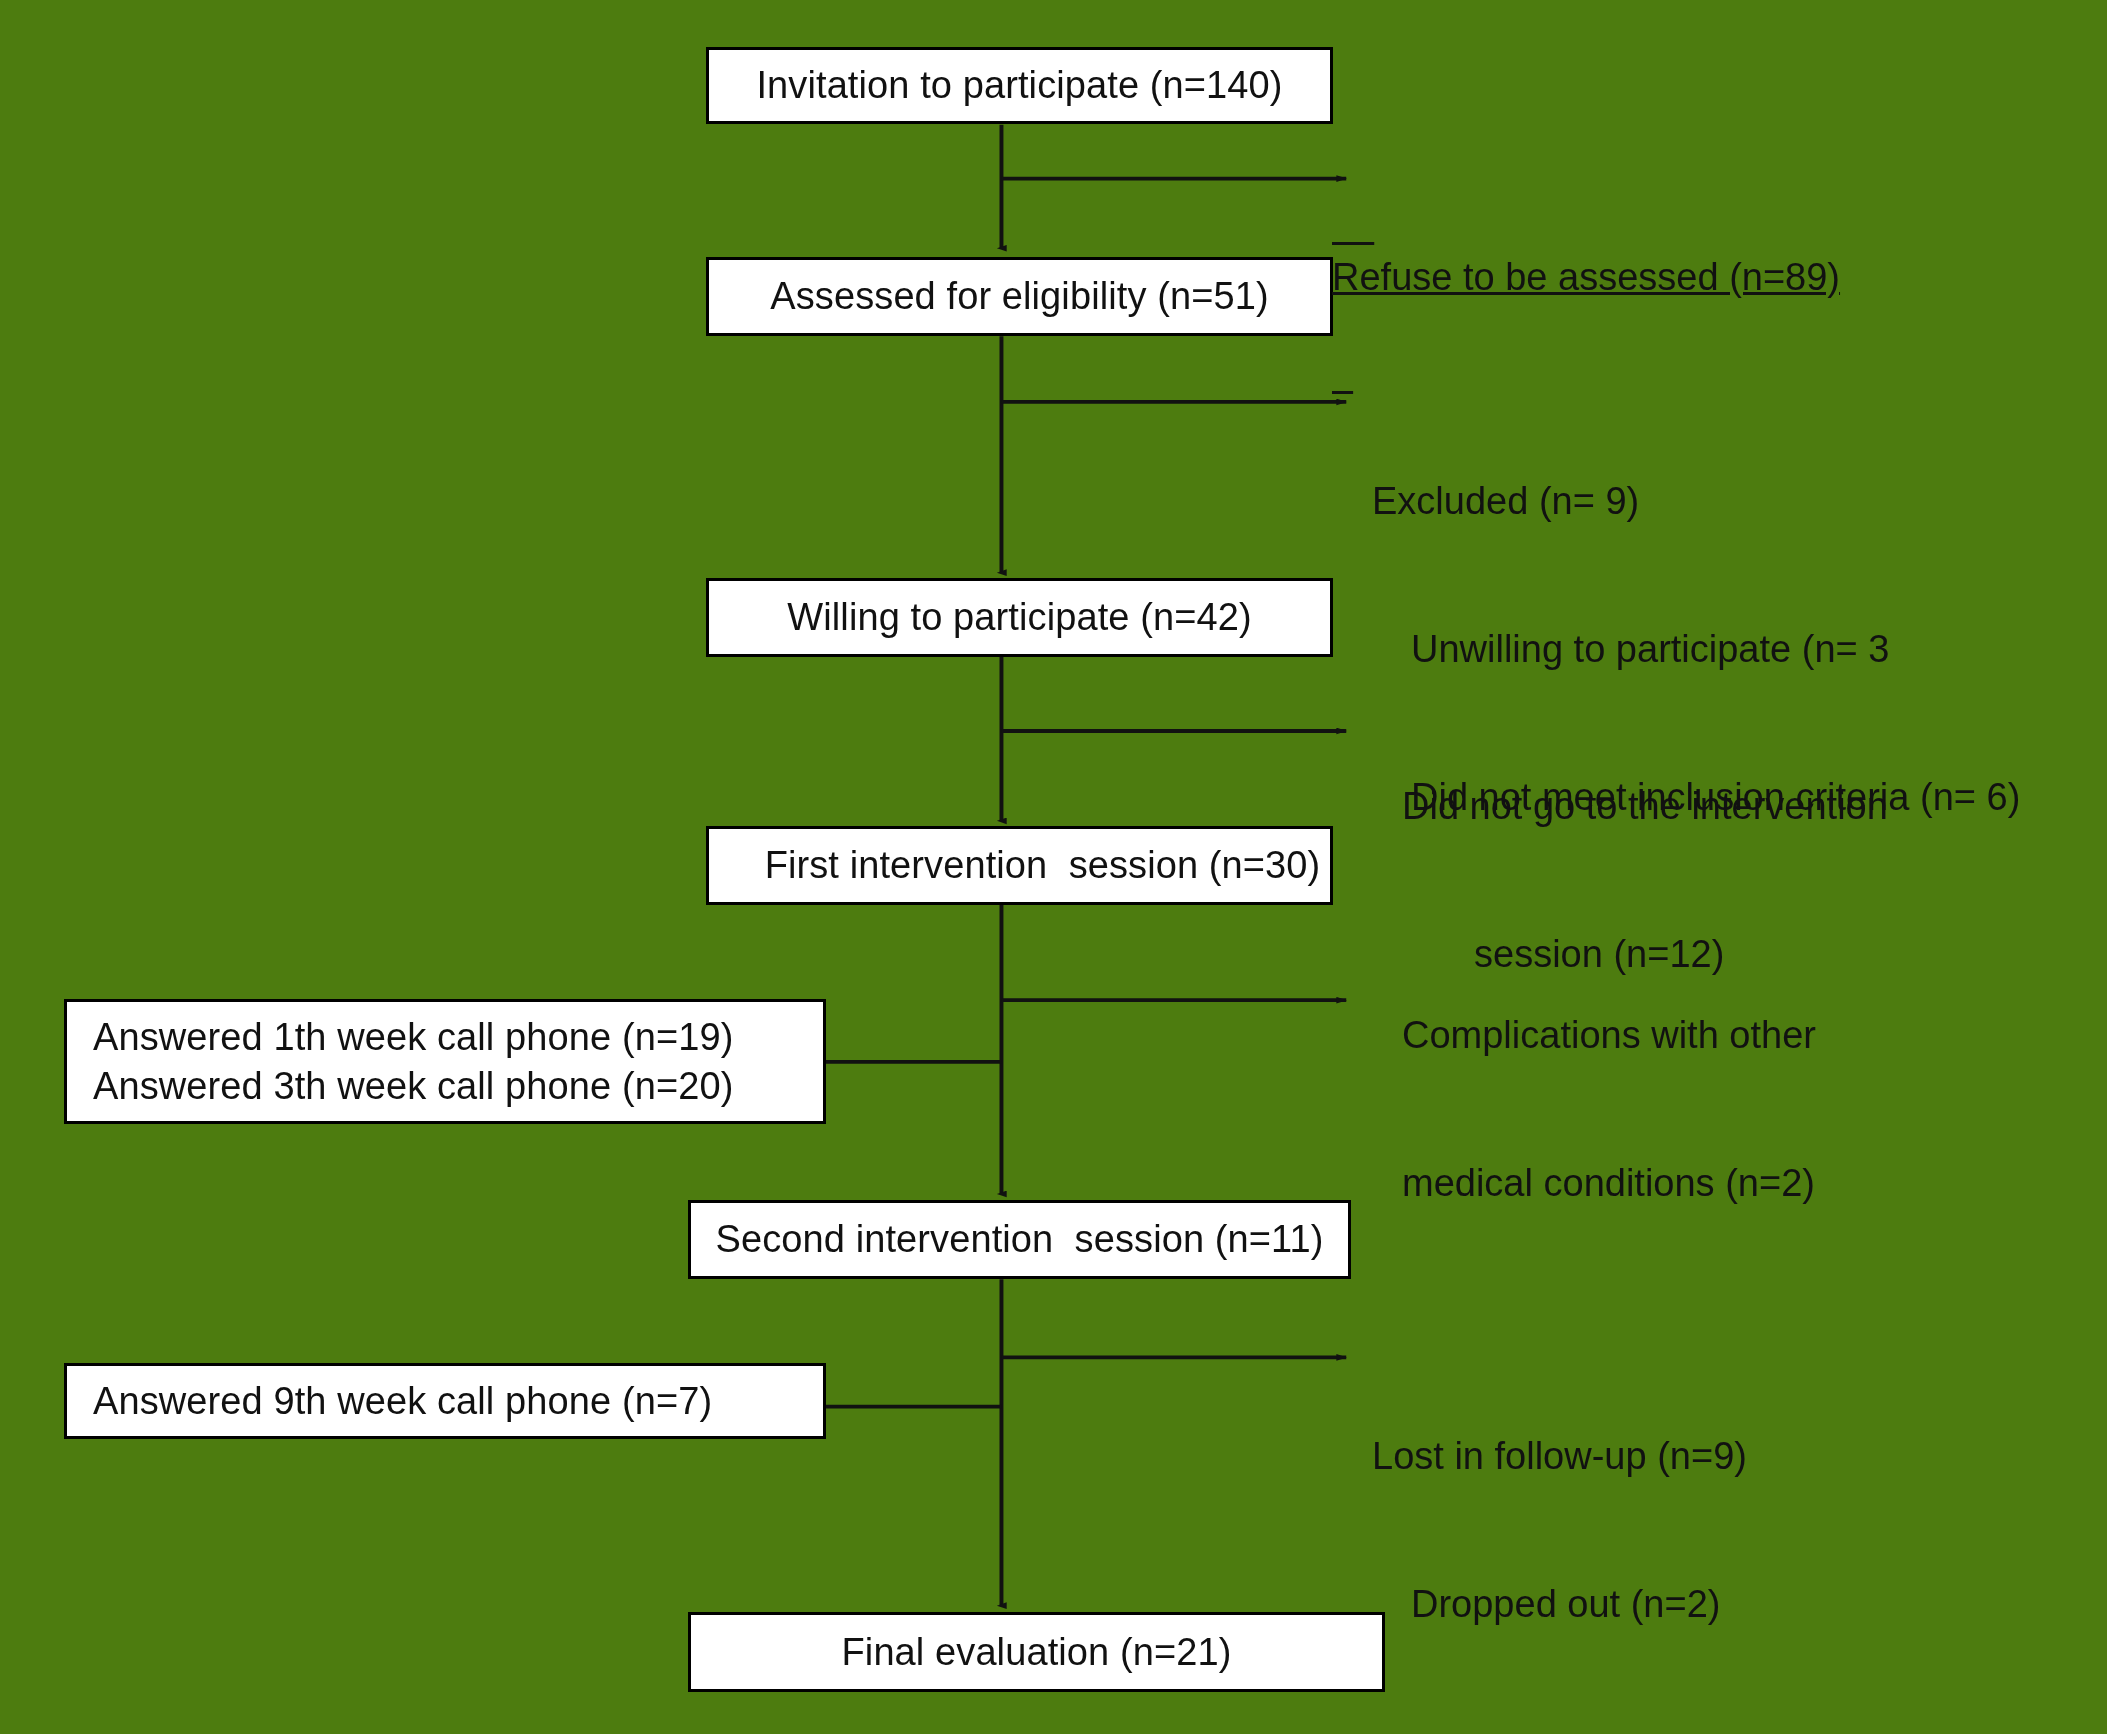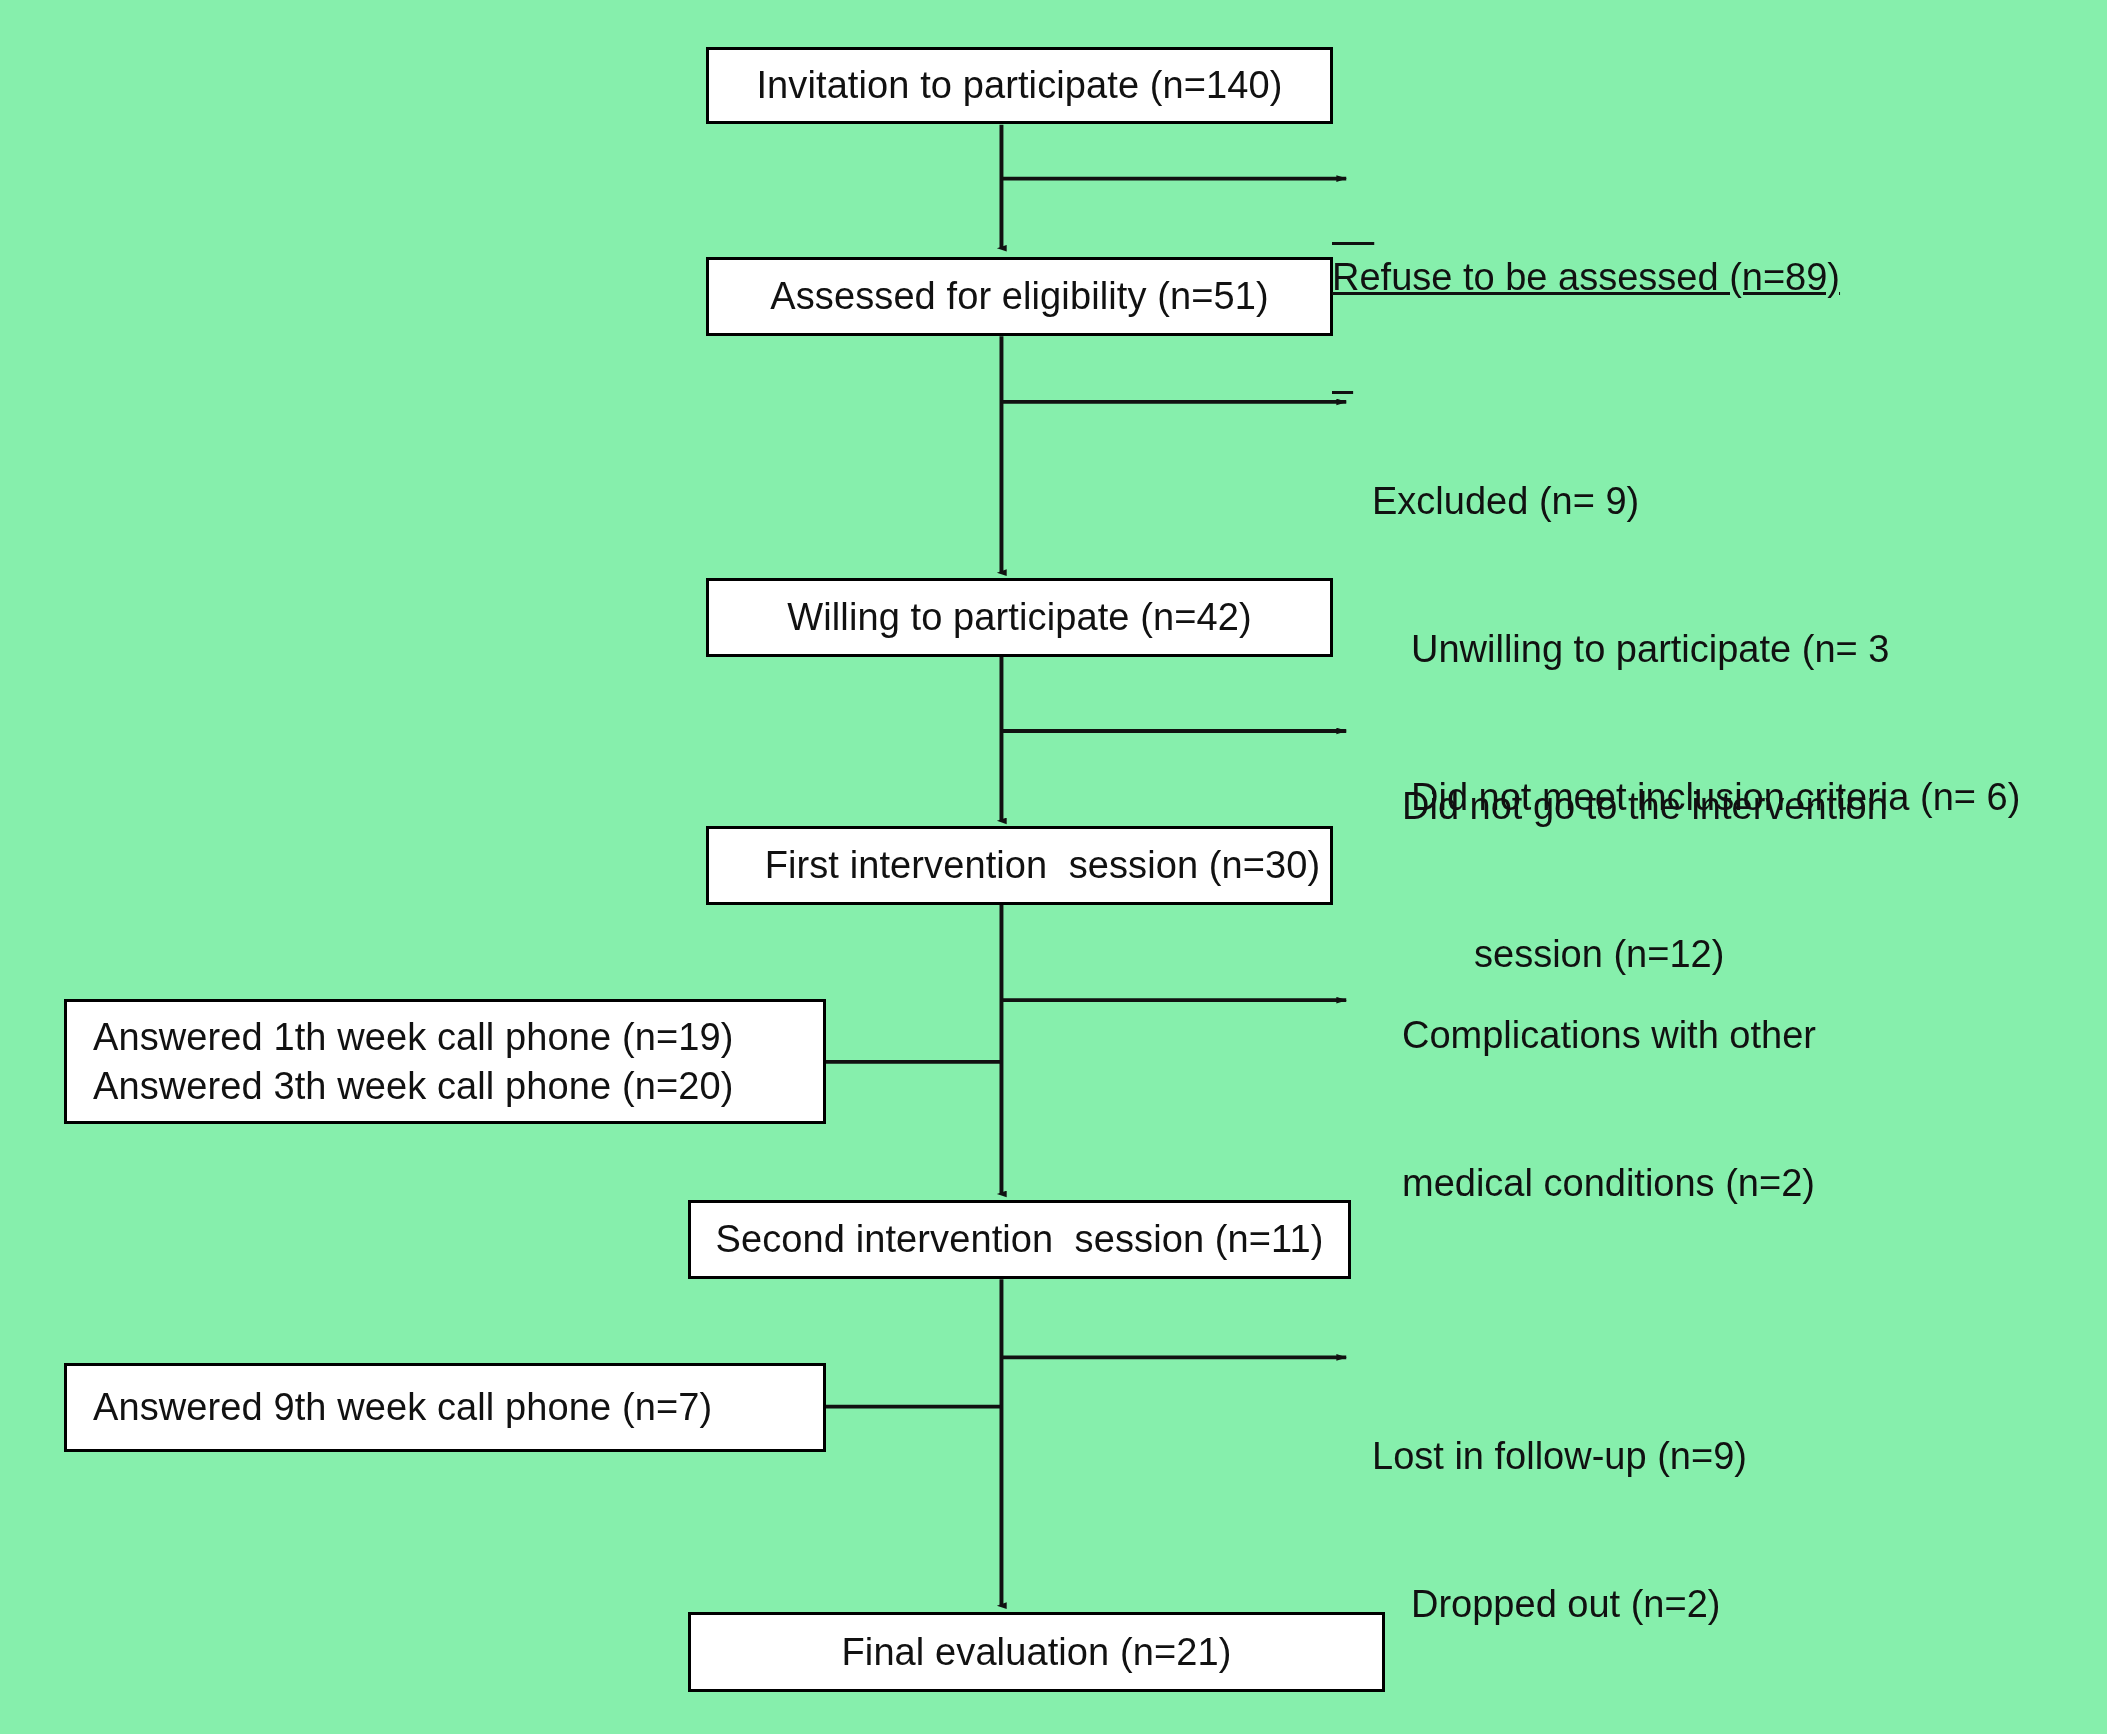--- a/index.html
+++ b/index.html
@@ -5,21 +5,21 @@
 <style>
   html, body {
     margin: 0;
     padding: 0;
     background: #ffffff;
   }
   #canvas {
     position: relative;
     width: 2108px;
     height: 1735px;
-    background: #86efac;
+    background: #4d7c0f;
     font-family: "Liberation Sans", sans-serif;
     overflow: hidden;
   }
   
   .node-box {
     position: absolute;
     box-sizing: border-box;
     background: #ffffff;
     border: 3.9px solid #000000;
     display: flex;
@@ -137,21 +137,21 @@
 
   <div class="node-box" style="left:688px; top:1612px; width:697px; height:80px;">
     <span class="line">Final evaluation (n=21)</span>
   </div>
 
   <div class="node-box left-box" style="left:36px; top:999px; width:762px; height:125px;">
     <span class="line">Answered 1th week call phone (n=19)</span>
     <span class="line">Answered 3th week call phone (n=20)</span>
   </div>
 
-  <div class="node-box left-box" style="left:36px; top:1363px; width:762px; height:89px;
+  <div class="node-box left-box" style="left:36px; top:1363px; width:762px; height:76px;
               align-items:flex-start; ">
     <span class="line">Answered 9th week call phone (n=7)</span>
   </div>
 
   <div class="side-note" style="left:1332px; top:154px;text-decoration:underline;">
     <span class="plain">Refuse to be assessed (n=89)</span>
   </div>
 
   <div class="side-note" style="left:1372px; top:378px;">
     <span class="plain">Excluded (n= 9)</span>

